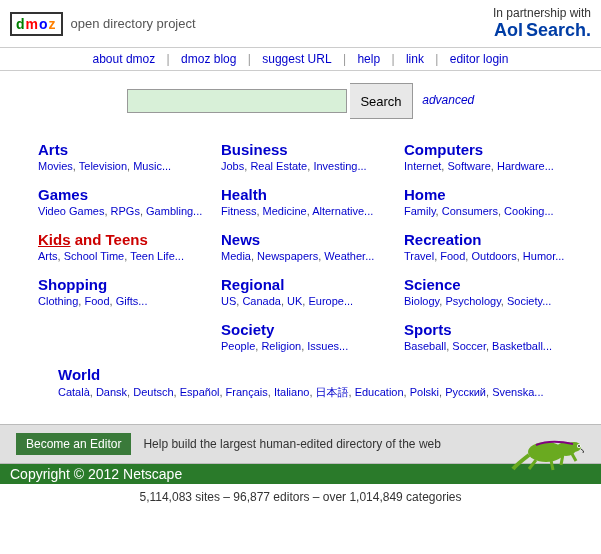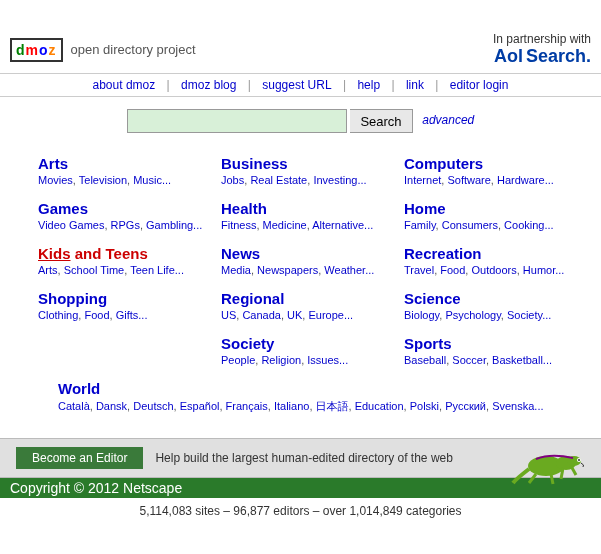--- a/index.html
+++ b/index.html
@@ -6,21 +6,20 @@
     body { font-family: Arial, sans-serif; font-size: 13px; background: #fff; width: 601px; }
 
     
     #header {
       background: #fff;
       border-bottom: 1px solid #ccc;
       display: flex;
       align-items: center;
       justify-content: space-between;
       padding: 6px 10px;
-      margin-top: 26px;
     }
     #logo-area { display: flex; align-items: center; gap: 8px; }
     #logo-box {
       border: 2px solid #333;
       padding: 2px 4px;
       font-size: 14px;
       font-weight: bold;
       color: #333;
       letter-spacing: 1px;
     }
@@ -59,21 +58,21 @@
     #search-input {
       width: 220px;
       height: 24px;
       border: 1px solid #999;
       background: #d8f0d8;
       padding: 2px 4px;
       font-size: 13px;
       vertical-align: middle;
     }
     #search-button {
-      height: 24px;
+      height: 36px;
       padding: 0 10px;
       background: #e8e8e8;
       border: 1px solid #999;
       border-left: none;
       cursor: pointer;
       font-size: 13px;
       vertical-align: middle;
     }
     #advanced-link {
       color: #00c;
@@ -145,21 +144,21 @@
       display: flex;
       align-items: center;
       gap: 12px;
       margin-top: 8px;
       position: relative;
     }
     #become-editor-btn {
       background: #3a7a3a;
       color: #fff;
       border: none;
-      padding: 4px 16px;
+      padding: 4px 10px;
       font-size: 12px;
       cursor: pointer;
       white-space: nowrap;
     }
     #editor-text {
       font-size: 12px;
       color: #333;
     }
     #lizard {
       position: absolute;

